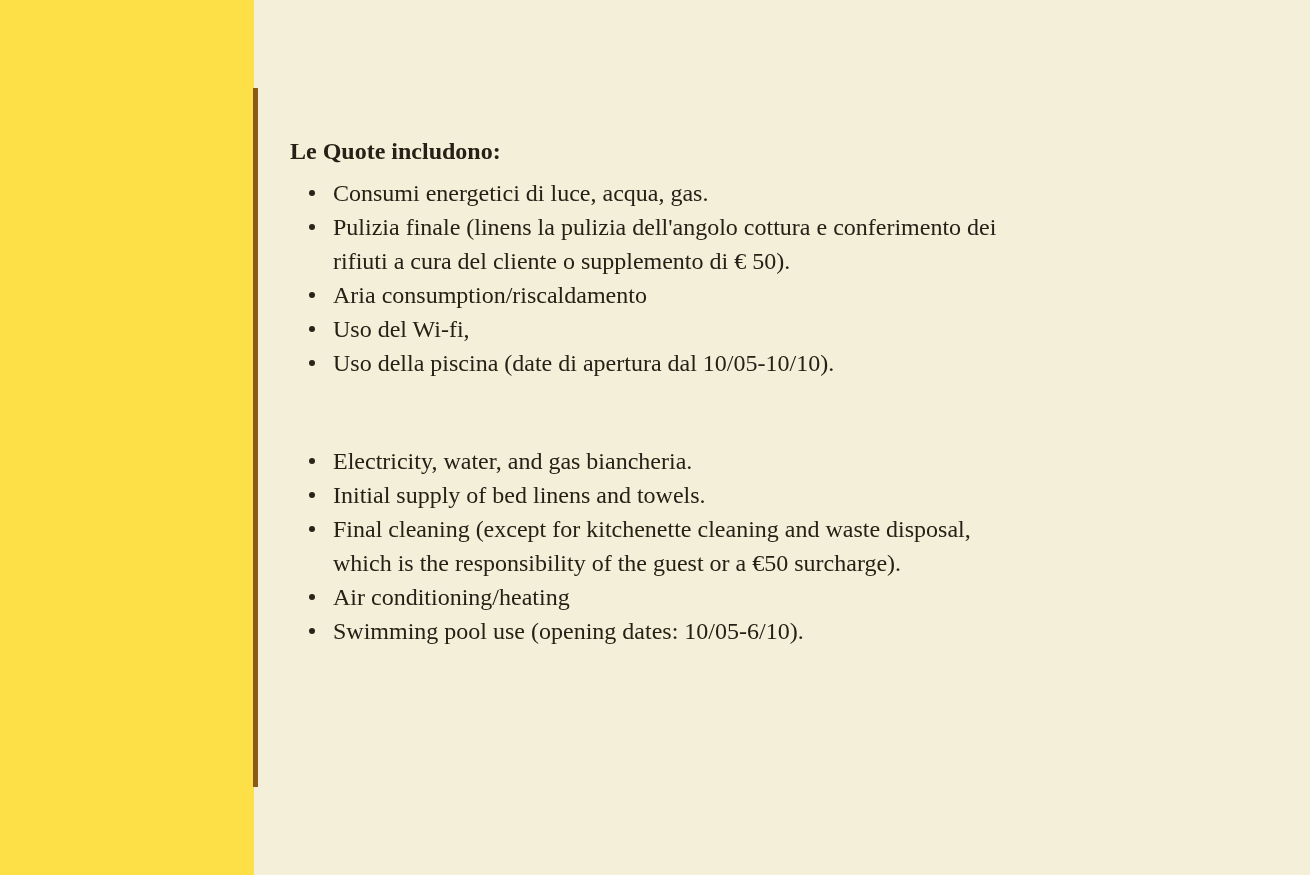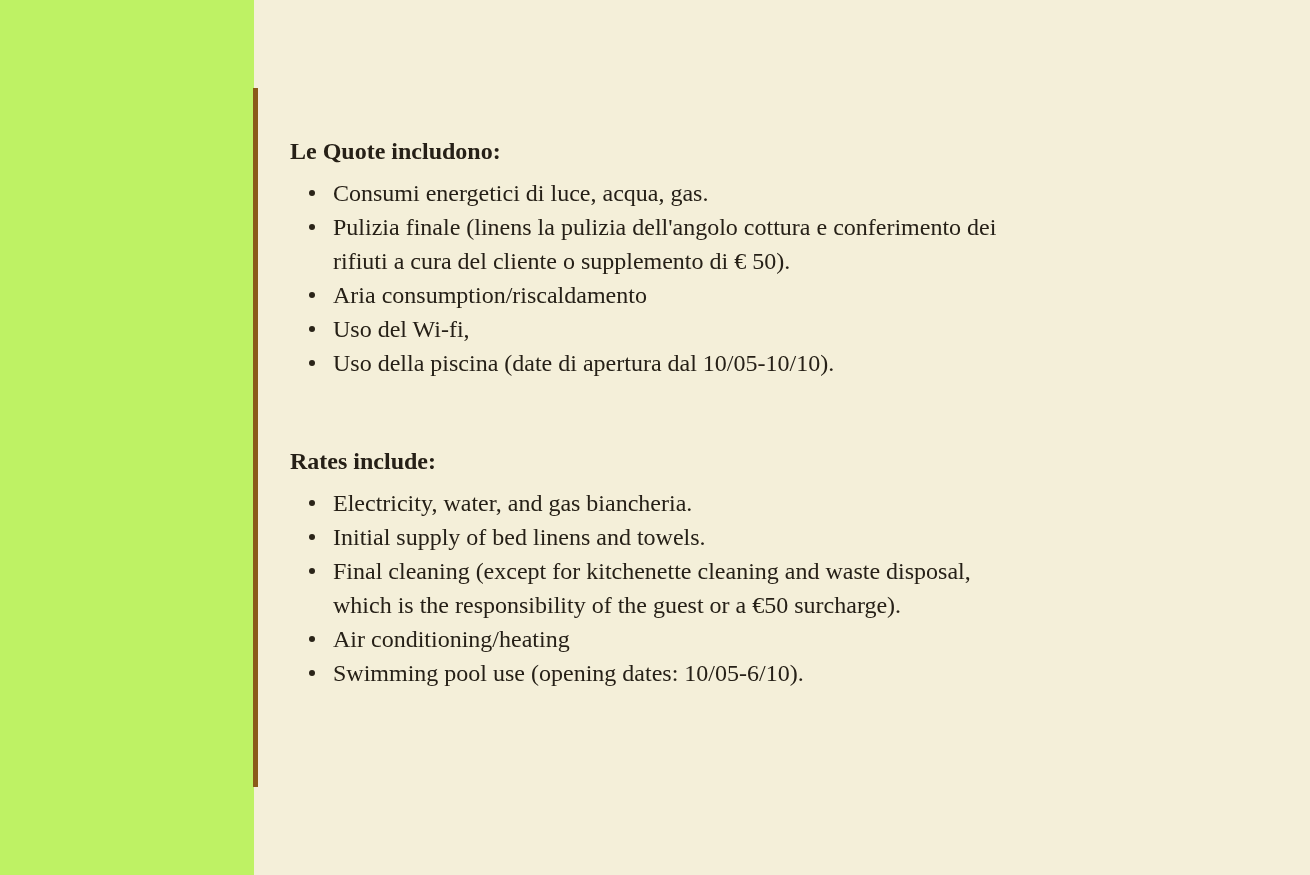--- a/index.html
+++ b/index.html
@@ -7,21 +7,21 @@
     padding: 0;
     width: 1310px;
     height: 875px;
     overflow: hidden;
     font-family: "Liberation Serif", "DejaVu Serif", serif;
   }
   .page {
     position: relative;
     width: 1060px;
     height: 875px;
-    background: #bef264;
+    background: #fde047;
   }
   
   .page-right {
     position: absolute;
     left: 254px;
     top: 0;
     width: 1056px;
     height: 875px;
     background: #f4efd9;
   }
@@ -105,21 +105,20 @@
           <div class="line">Uso del Wi-fi,</div>
         </li>
         <li class="list-item">
           <span class="bullet"></span>
           <div class="line">Uso della piscina (date di apertura dal 10/05-10/10).</div>
         </li>
       </ul>
     </div>
 
     <div class="section-en">
-      <p class="section-heading">Rates include:</p>
       <ul class="bullet-list">
         <li class="list-item">
           <span class="bullet"></span>
           <div class="line">Electricity, water, and gas biancheria.</div>
         </li>
         <li class="list-item">
           <span class="bullet"></span>
           <div class="line">Initial supply of bed linens and towels.</div>
         </li>
         <li class="list-item">

